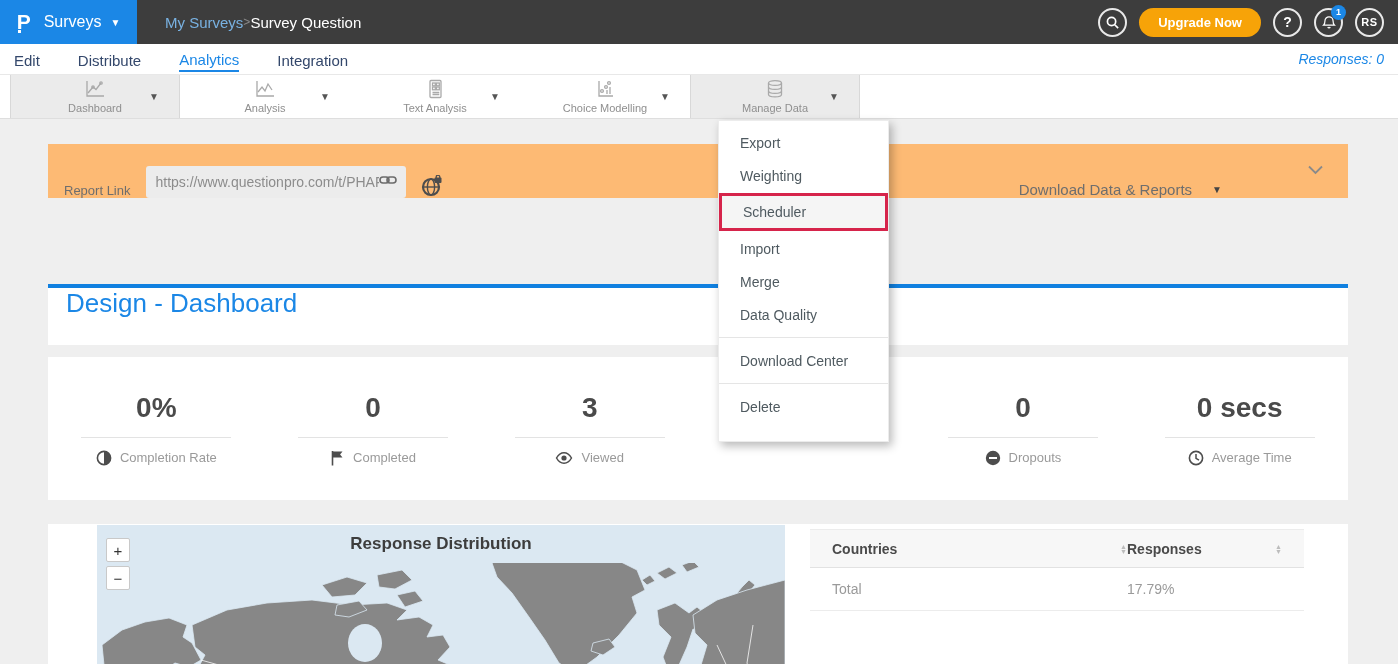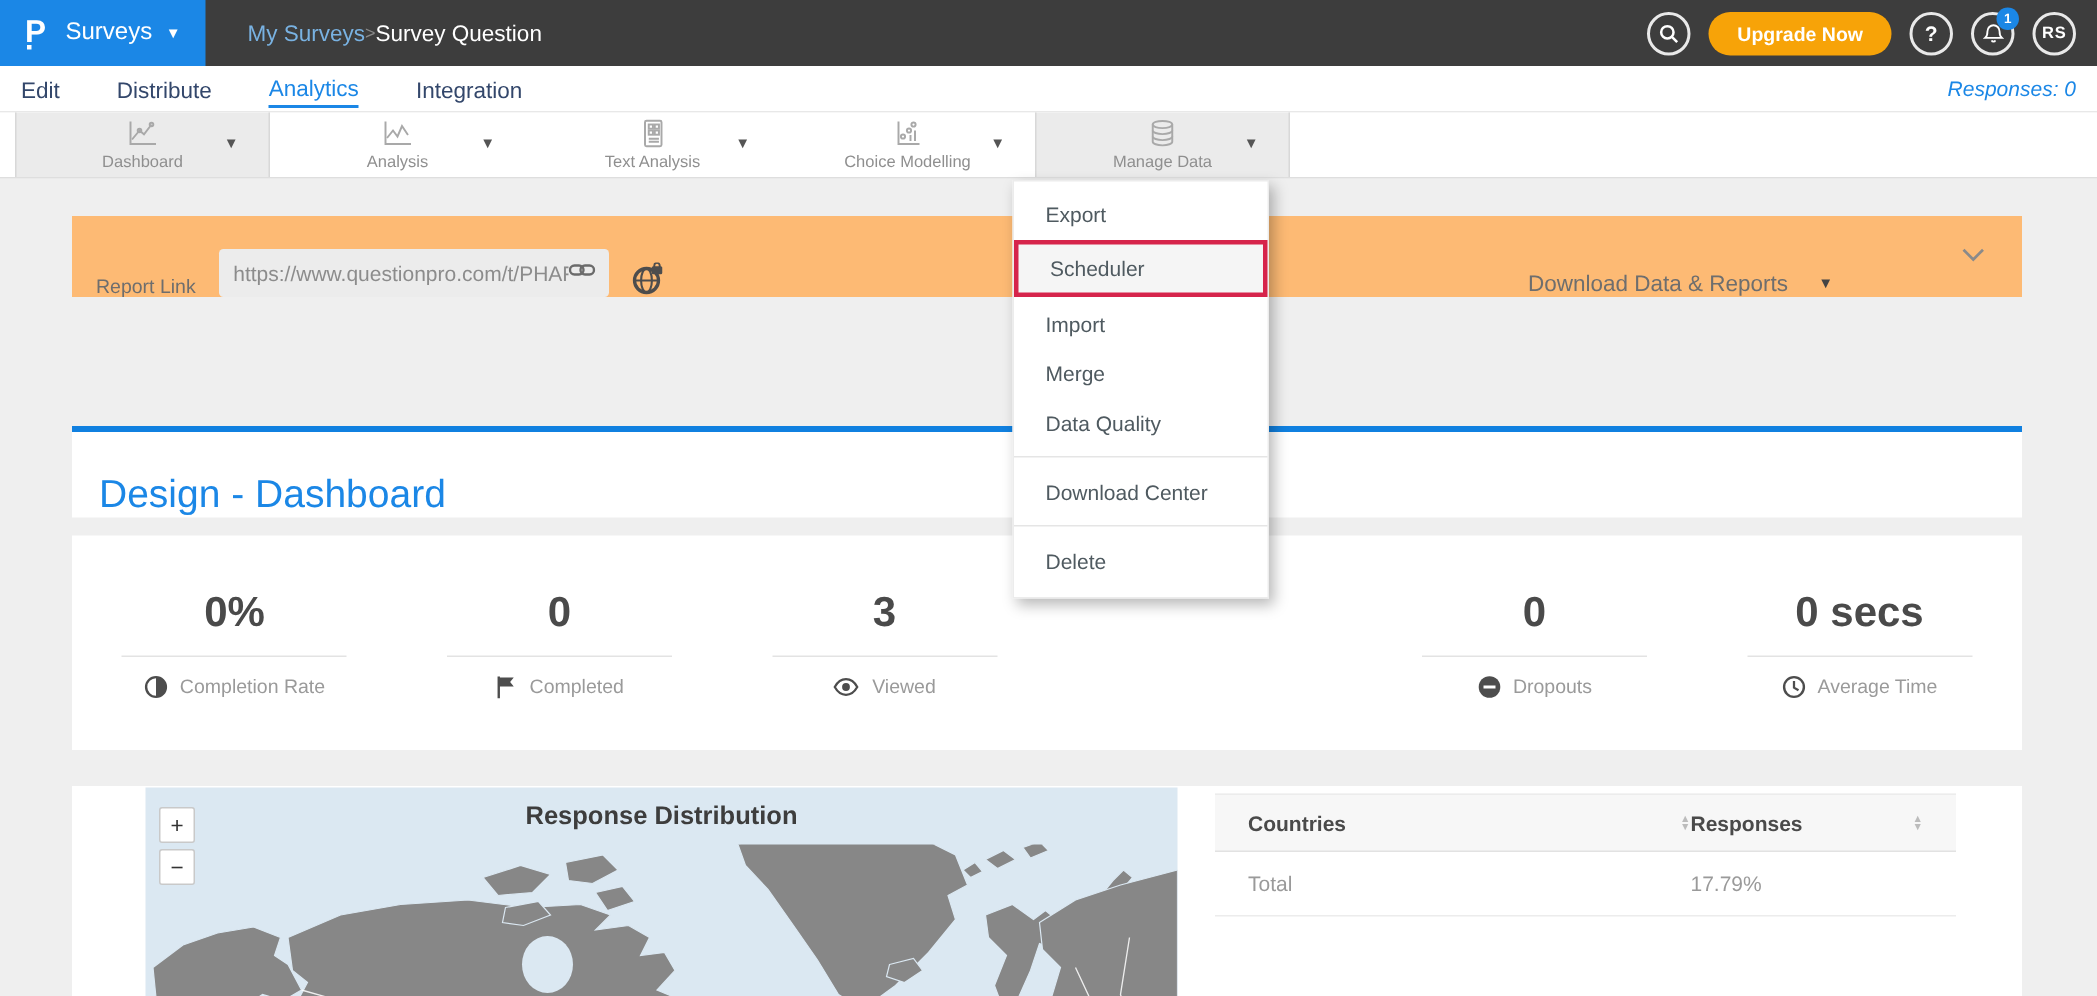--- a/index.html
+++ b/index.html
@@ -45,21 +45,21 @@
   .url-box { width:260px; height:32px; background:#ececec; border-radius:3px; display:flex; align-items:center; padding:0 9px; cursor:text; }
   .url-text { flex:1; font-size:14px; color:#8c8c8c; white-space:nowrap; overflow:hidden; }
   .link-icon svg { stroke:#6b6b6b; fill:none; stroke-width:1.6; }
   .globe-btn { margin-left:14px; cursor:pointer; line-height:0; }
   .dl-group { margin-left:auto; display:flex; align-items:center; gap:20px; margin-right:110px; cursor:pointer; }
   .dl-label { font-size:15px; color:#6e6e6e; }
   .dl-caret { font-size:10px; color:#444; }
   .collapse-btn { position:absolute; right:24px; top:20px; cursor:pointer; line-height:0; }
 
   .blue-rule { position:absolute; left:48px; right:50px; top:165px; height:4px; background:#1080e0; }
-  .title-panel { position:absolute; left:48px; right:50px; top:169px; height:57px; background:#fff; display:flex; align-items:flex-end; padding-left:18px; }
+  .title-panel { position:absolute; left:48px; right:50px; top:169px; height:57px; background:#fff; display:flex; align-items:flex-start; padding-left:18px; }
   .page-title { font-size:26px; color:#1b87e6; font-weight:500; }
 
   .stats-panel { position:absolute; left:48px; right:50px; top:238px; height:143px; background:#fff; display:grid; grid-template-columns:repeat(6,1fr); align-items:center; }
   .stat { text-align:center; }
   .stat .stat-value { font-size:28px; font-weight:bold; color:#4a4a4a; }
   .stat .stat-rule { width:150px; height:1px; background:#e3e3e3; margin:13px auto 12px; }
   .stat .stat-meta { display:flex; align-items:center; justify-content:center; gap:8px; font-size:13px; color:#9a9a9a; }
   .stat-icon { line-height:0; }
   .s1 { grid-column:1; } .s2 { grid-column:2; } .s3 { grid-column:3; } .s4 { grid-column:5; } .s5 { grid-column:6; }
 
@@ -71,21 +71,21 @@
   .map-svg { position:absolute; left:0; top:38px; }
 
   .geo-table { position:absolute; left:762px; top:5px; width:494px; font-size:14px; }
   .gt-head { display:flex; align-items:center; background:#f7f7f7; border-top:1px solid #ececec; border-bottom:1px solid #e2e2e2; height:39px; padding:0 22px; color:#4a4a4a; font-weight:bold; }
   .gt-row { display:flex; align-items:center; height:43px; padding:0 22px; color:#9a9a9a; border-bottom:1px solid #ececec; }
   .gt-col1 { flex:1; display:flex; align-items:center; }
   .gt-col2 { width:155px; display:flex; align-items:center; }
   .sort-glyph { margin-left:auto; display:flex; flex-direction:column; color:#bcbcbc; font-size:7px; line-height:5px; cursor:pointer; }
 
   
-  .menu { position:absolute; left:675px; top:120px; width:171px; background:#fff; border:1px solid #ececec; box-shadow:3px 4px 9px rgba(0,0,0,.28); z-index:100; padding:5px 0 8px; }
+  .menu { position:absolute; left:718px; top:120px; width:171px; background:#fff; border:1px solid #ececec; box-shadow:3px 4px 9px rgba(0,0,0,.28); z-index:100; padding:5px 0 18px; }
   .menu-item { height:33px; display:flex; align-items:center; padding-left:21px; font-size:14px; color:#4f5a60; cursor:pointer; }
   .menu-item.boxed { border:3px solid #d6244b; background:#f5f5f5; height:38px; margin:1px 0; }
   .menu-divider { height:1px; background:#e5e5e5; margin:6px 0; }
 </style>
 </head>
 <body>
 
 <header class="topbar">
   <div class="logo-block">
     <span class="logo-glyph">P</span>
@@ -383,20 +383,21 @@
         <div class="gt-col2">
             <span>17.79%</span>
           </div>
       </div>
     </div>
   </section>
 </main>
 
 <div class="menu">
   <div class="menu-item">Export</div>
+  <div class="menu-item">Weighting</div>
   <div class="menu-item boxed">Scheduler</div>
   <div class="menu-item">Import</div>
   <div class="menu-item">Merge</div>
   <div class="menu-item">Data Quality</div>
   <div class="menu-divider"></div>
   <div class="menu-item">Download Center</div>
   <div class="menu-divider"></div>
   <div class="menu-item">Delete</div>
 </div>
 

